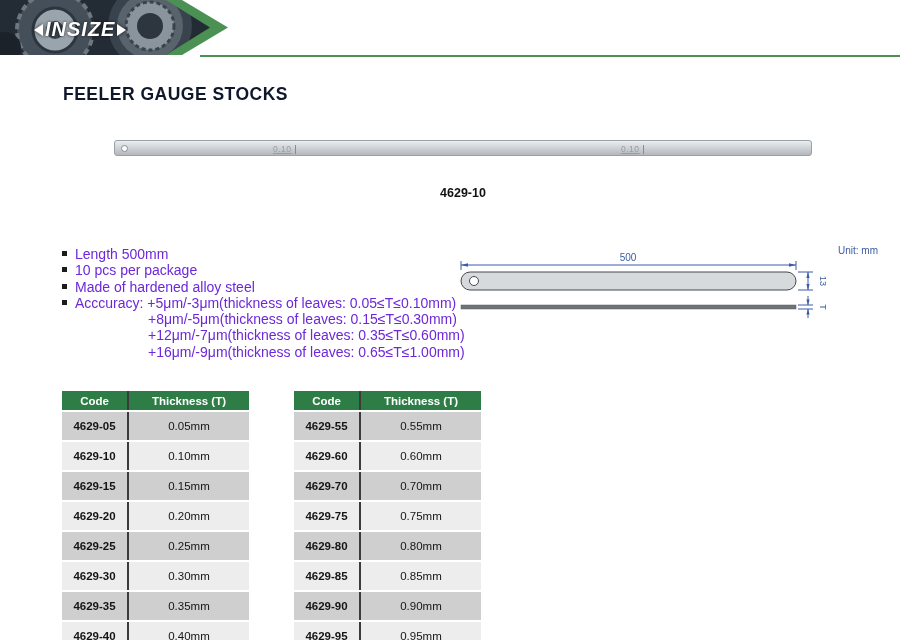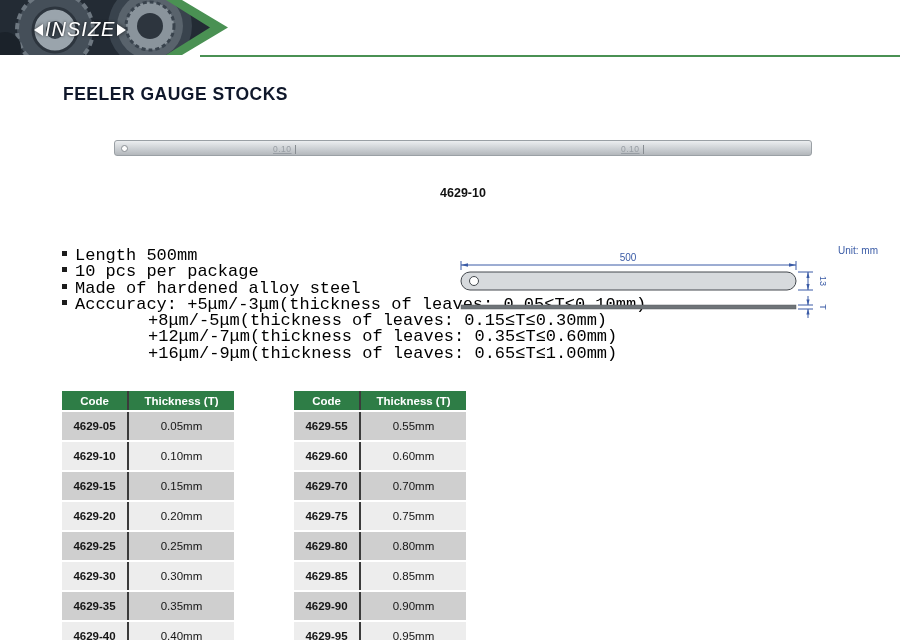--- a/index.html
+++ b/index.html
@@ -11,21 +11,21 @@
     position:absolute; left:0; top:0; width:212px; height:55px;
     clip-path: polygon(0 0, 170px 0, 100% 50%, 170px 100%, 0 100%);
     background:#222a33; overflow:hidden;
   }
   .chevron {
     position:absolute; left:166px; top:0; width:62px; height:55px;
     clip-path: polygon(0 0, 16px 0, 100% 50%, 16px 100%, 0 100%, 44px 50%);
   }
   .logo {
     position:absolute; left:34px; top:18px; display:flex; align-items:center; gap:2px;
-    color:#fff; font-style:italic; font-weight:normal; font-size:20px; letter-spacing:1px;
+    color:#fff; font-style:italic; font-weight:bold; font-size:20px; letter-spacing:1px;
     text-shadow:0 0 3px rgba(0,0,0,.8);
   }
   .tri { width:0; height:0; border-top:6px solid transparent; border-bottom:6px solid transparent; filter:drop-shadow(0 0 2px rgba(0,0,0,.7)); }
   .tri.left  { border-right:9px solid #fff; }
   .tri.right { border-left:9px solid #fff; }
   .rule { position:absolute; top:55px; left:200px; right:0; height:2px; }
 
   
   .title { position:absolute; left:63px; top:84px; font-size:17.5px; font-weight:bold; color:#0f172a; letter-spacing:.5px; }
 
@@ -35,36 +35,36 @@
     background:linear-gradient(#eceef0, #c9cdd1 60%, #b3b7bb);
     border:1px solid #9aa0a5; border-radius:3px;
   }
   .hole { position:absolute; left:6px; top:4px; width:7px; height:7px; border-radius:50%; background:#fdfdfd; border:1px solid #8a8f94; }
   .mark { position:absolute; top:3px; font-size:8.5px; color:#979da3; letter-spacing:.5px;text-decoration:underline; }
   .mark .tick { display:inline-block; width:1.5px; height:9px; background:#878c91; vertical-align:-2px; margin-left:3px; }
   .m1 { left:158px; } .m2 { left:506px; }
   .caption { position:absolute; left:114px; top:186px; width:698px; text-align:center; font-weight:bold; font-size:12.5px; color:#111; }
 
   
-  .specs { position:absolute; left:62px; top:246px; font-size:17px; color:#000000;font-family:Liberation Mono, monospace; }
+  .specs { position:absolute; left:62px; top:246px; font-size:14px; color:#6d28d9; }
   .spec-line { display:flex; align-items:flex-start; height:16.3px; }
   .sq { flex:0 0 auto; width:5px; height:5px; background:#1c1c1c; margin:5px 8px 0 0; }
   .cont { padding-left:86px; height:16.3px; }
 
   
   .drawing { position:absolute; left:455px; top:242px; }
 
   
   table.spec { position:absolute; top:389px; border-collapse:separate; border-spacing:0 2px; font-size:11.5px; table-layout:fixed; }
   table.t0 { left:62px; } table.t1 { left:294px; }
   table.spec th {
     color:#fff; font-weight:bold; height:19px; text-align:center; padding:0 4px;
   }
   table.spec th:first-child, table.spec td:first-child { width:67px; border-right:2px solid #3b3b3b; }
-  table.spec th:last-child,  table.spec td:last-child  { width:105px; }
+  table.spec th:last-child,  table.spec td:last-child  { width:120px; }
   table.spec td { height:19px; text-align:center; color:#151515; padding:8px 2px; }
   table.spec td:first-child { font-weight:bold; }
   table.spec tbody tr:nth-child(odd)  td { background:#cfcfcf; }
   table.spec tbody tr:nth-child(even) td { background:#ededed; }
 </style>
 </head>
 <body>
 
 <div class="page">
 

